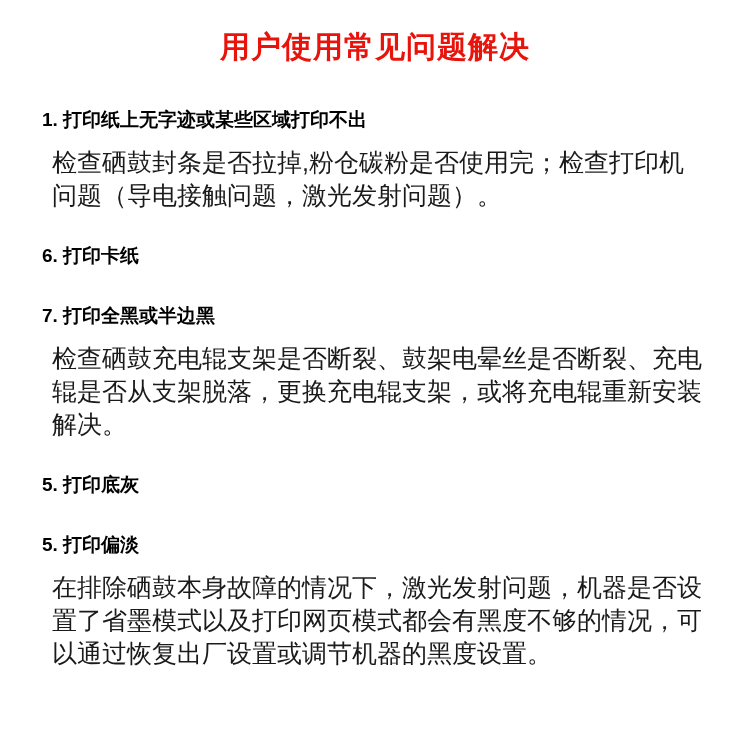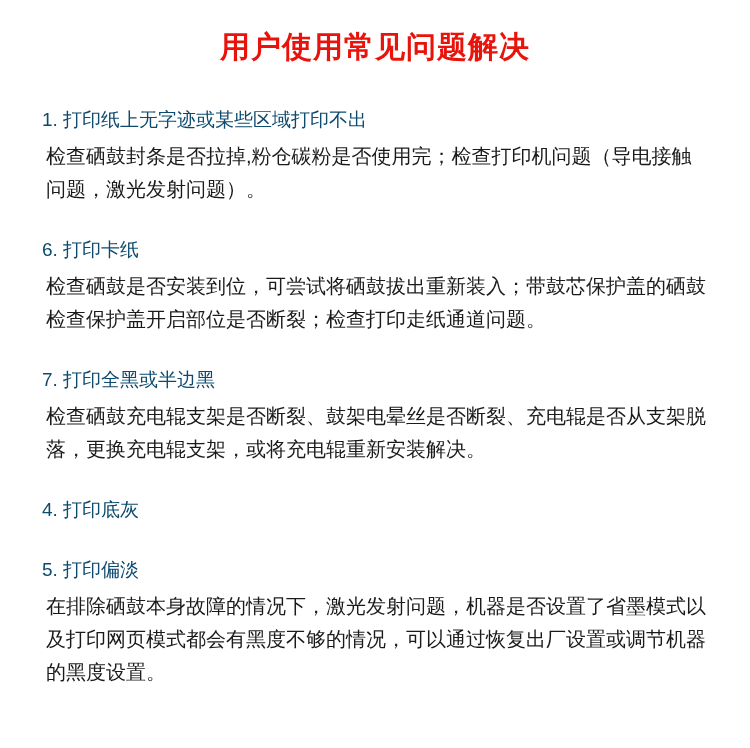--- a/index.html
+++ b/index.html
@@ -34,26 +34,26 @@
     margin-left: 42px;
     width: 672px;
   }
   .faq-section {
     margin: 0 0 27px 0;
   }
   .faq-heading {
     margin: 0;
     font-size: 19px;
     line-height: 33px;
-    font-weight: normal;
-    color: #0c4a6e;
+    font-weight: bold;
+    color: #000000;
   }
   .faq-body {
-    margin: 4px;
-    font-size: 20px;
+    margin: 10px;
+    font-size: 25px;
     line-height: 33px;
     color: #1a1a1a;
     word-break: break-all;
     overflow-wrap: anywhere;
   }
 </style>
 </head>
 <body>
 
 <div class="doc-page">
@@ -62,30 +62,29 @@
 
   <div class="doc-body">
 
     <div class="faq-section">
       <div class="faq-heading">1. 打印纸上无字迹或某些区域打印不出</div>
       <p class="faq-body">检查硒鼓封条是否拉掉,粉仓碳粉是否使用完；检查打印机问题（导电接触问题，激光发射问题）。</p>
     </div>
 
     <div class="faq-section">
       <div class="faq-heading">6. 打印卡纸</div>
-      <p class="faq-body">检查硒鼓是否安装到位，可尝试将硒鼓拔出重新装入；带鼓芯保护盖的硒鼓检查保护盖开启部位是否断裂；检查打印走纸通道问题。</p>
     </div>
 
     <div class="faq-section">
       <div class="faq-heading">7. 打印全黑或半边黑</div>
       <p class="faq-body">检查硒鼓充电辊支架是否断裂、鼓架电晕丝是否断裂、充电辊是否从支架脱落，更换充电辊支架，或将充电辊重新安装解决。</p>
     </div>
 
     <div class="faq-section">
-      <div class="faq-heading">4. 打印底灰</div>
+      <div class="faq-heading">5. 打印底灰</div>
     </div>
 
     <div class="faq-section">
       <div class="faq-heading">5. 打印偏淡</div>
       <p class="faq-body">在排除硒鼓本身故障的情况下，激光发射问题，机器是否设置了省墨模式以及打印网页模式都会有黑度不够的情况，可以通过恢复出厂设置或调节机器的黑度设置。</p>
     </div>
 
   </div>
 </div>
 

